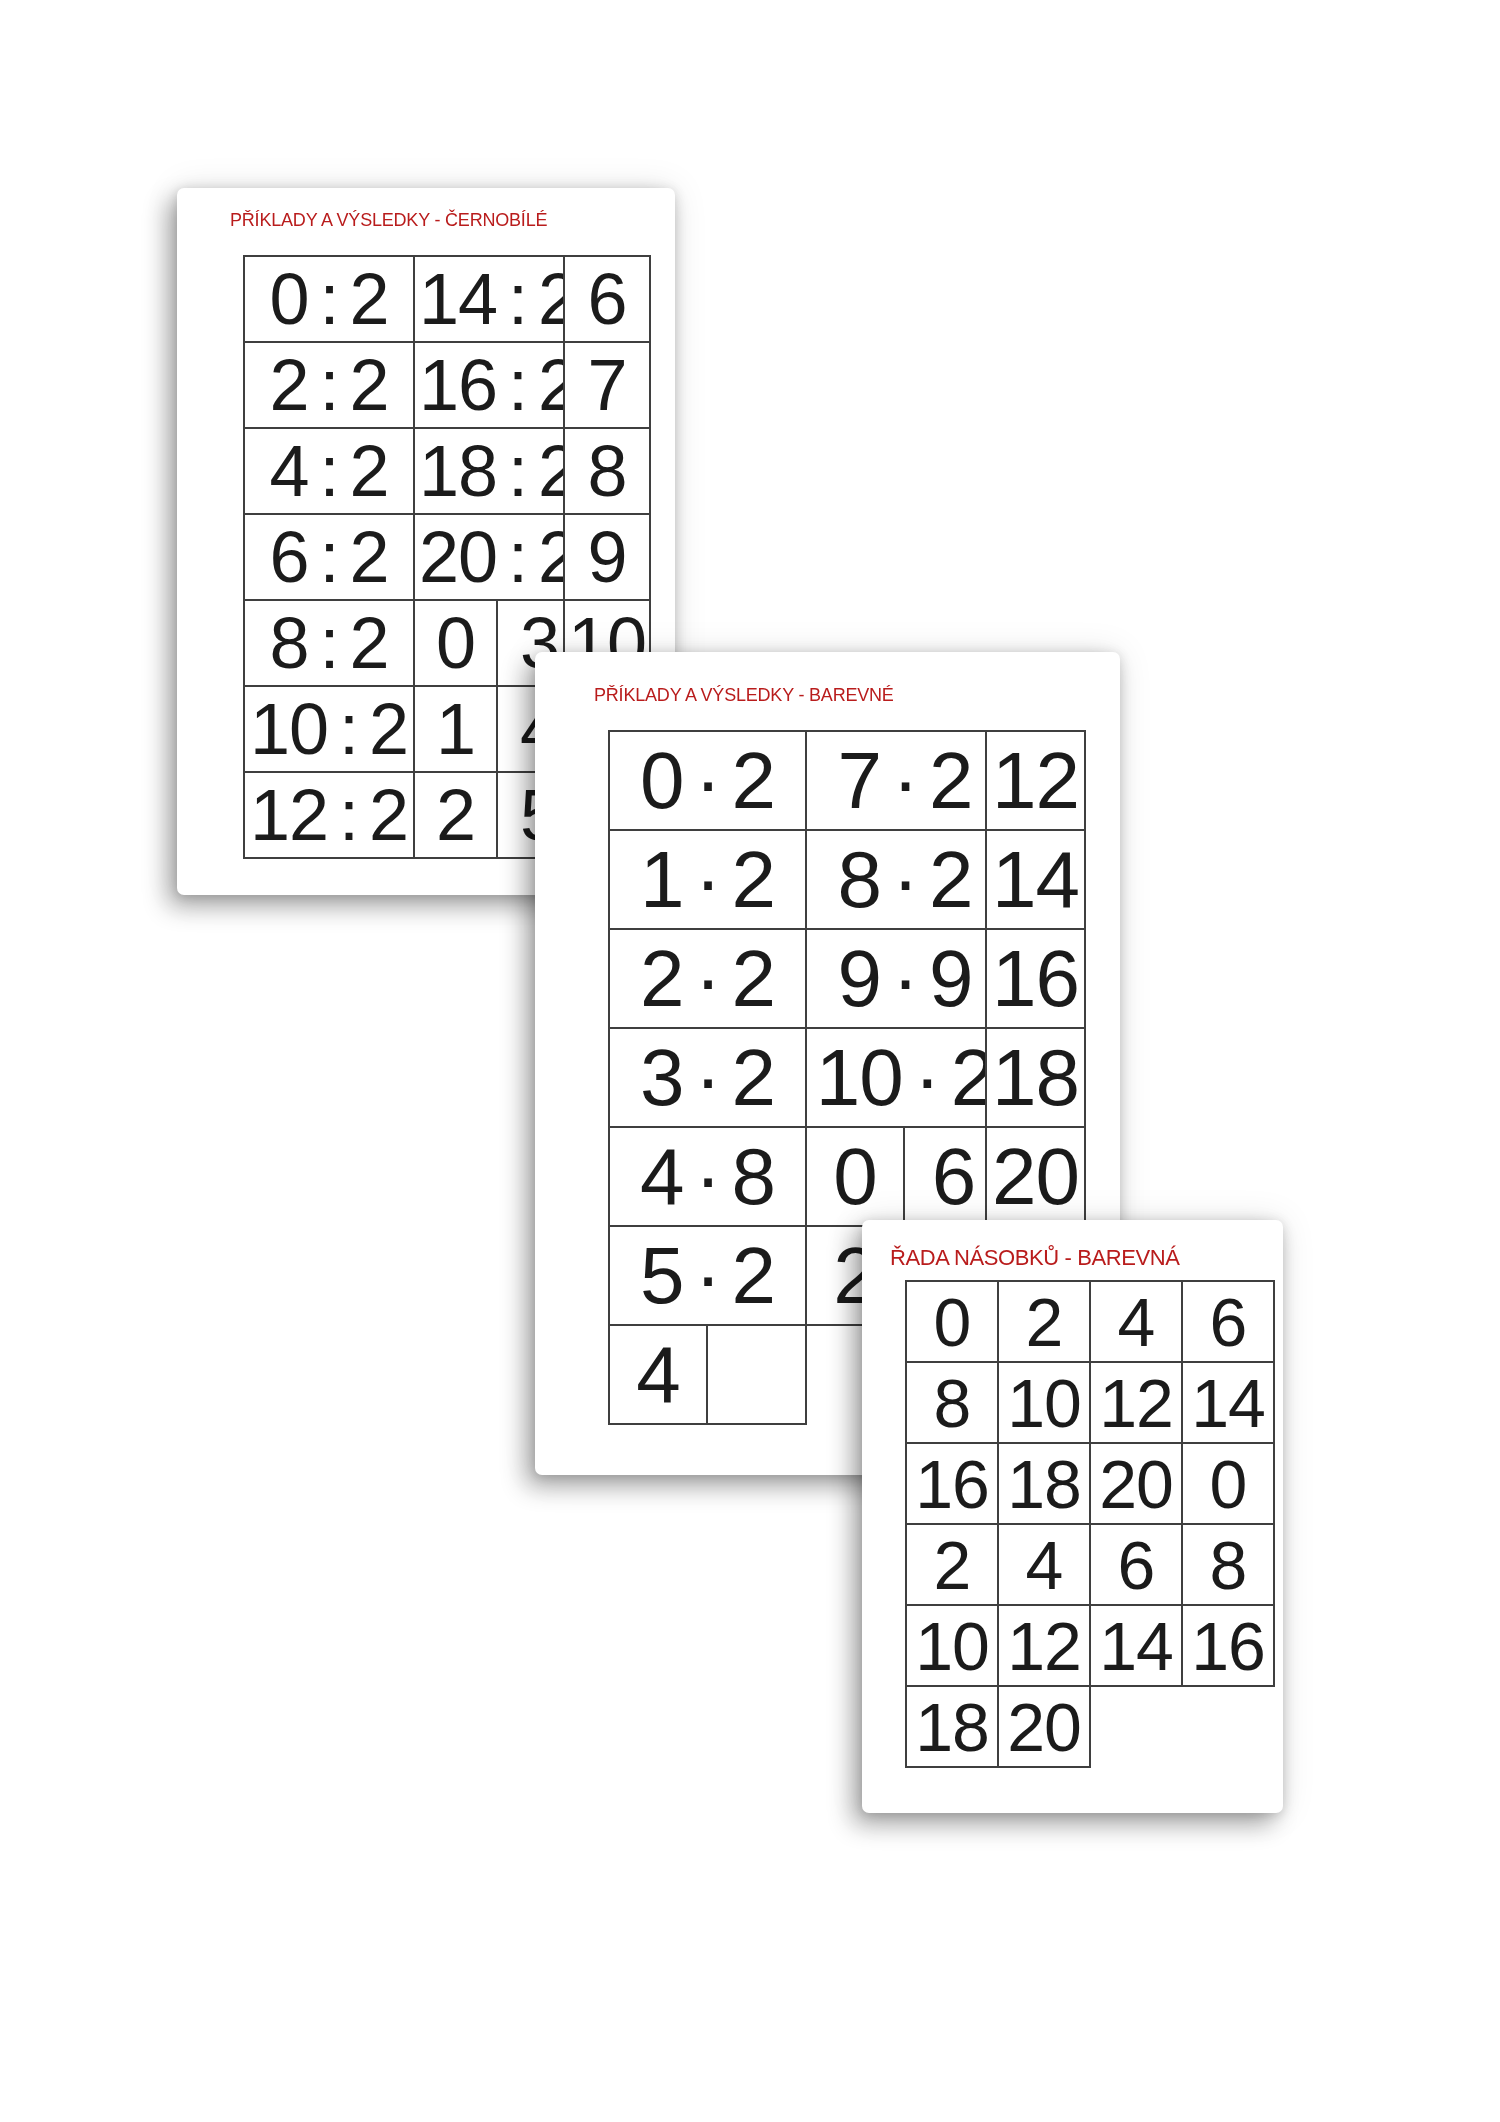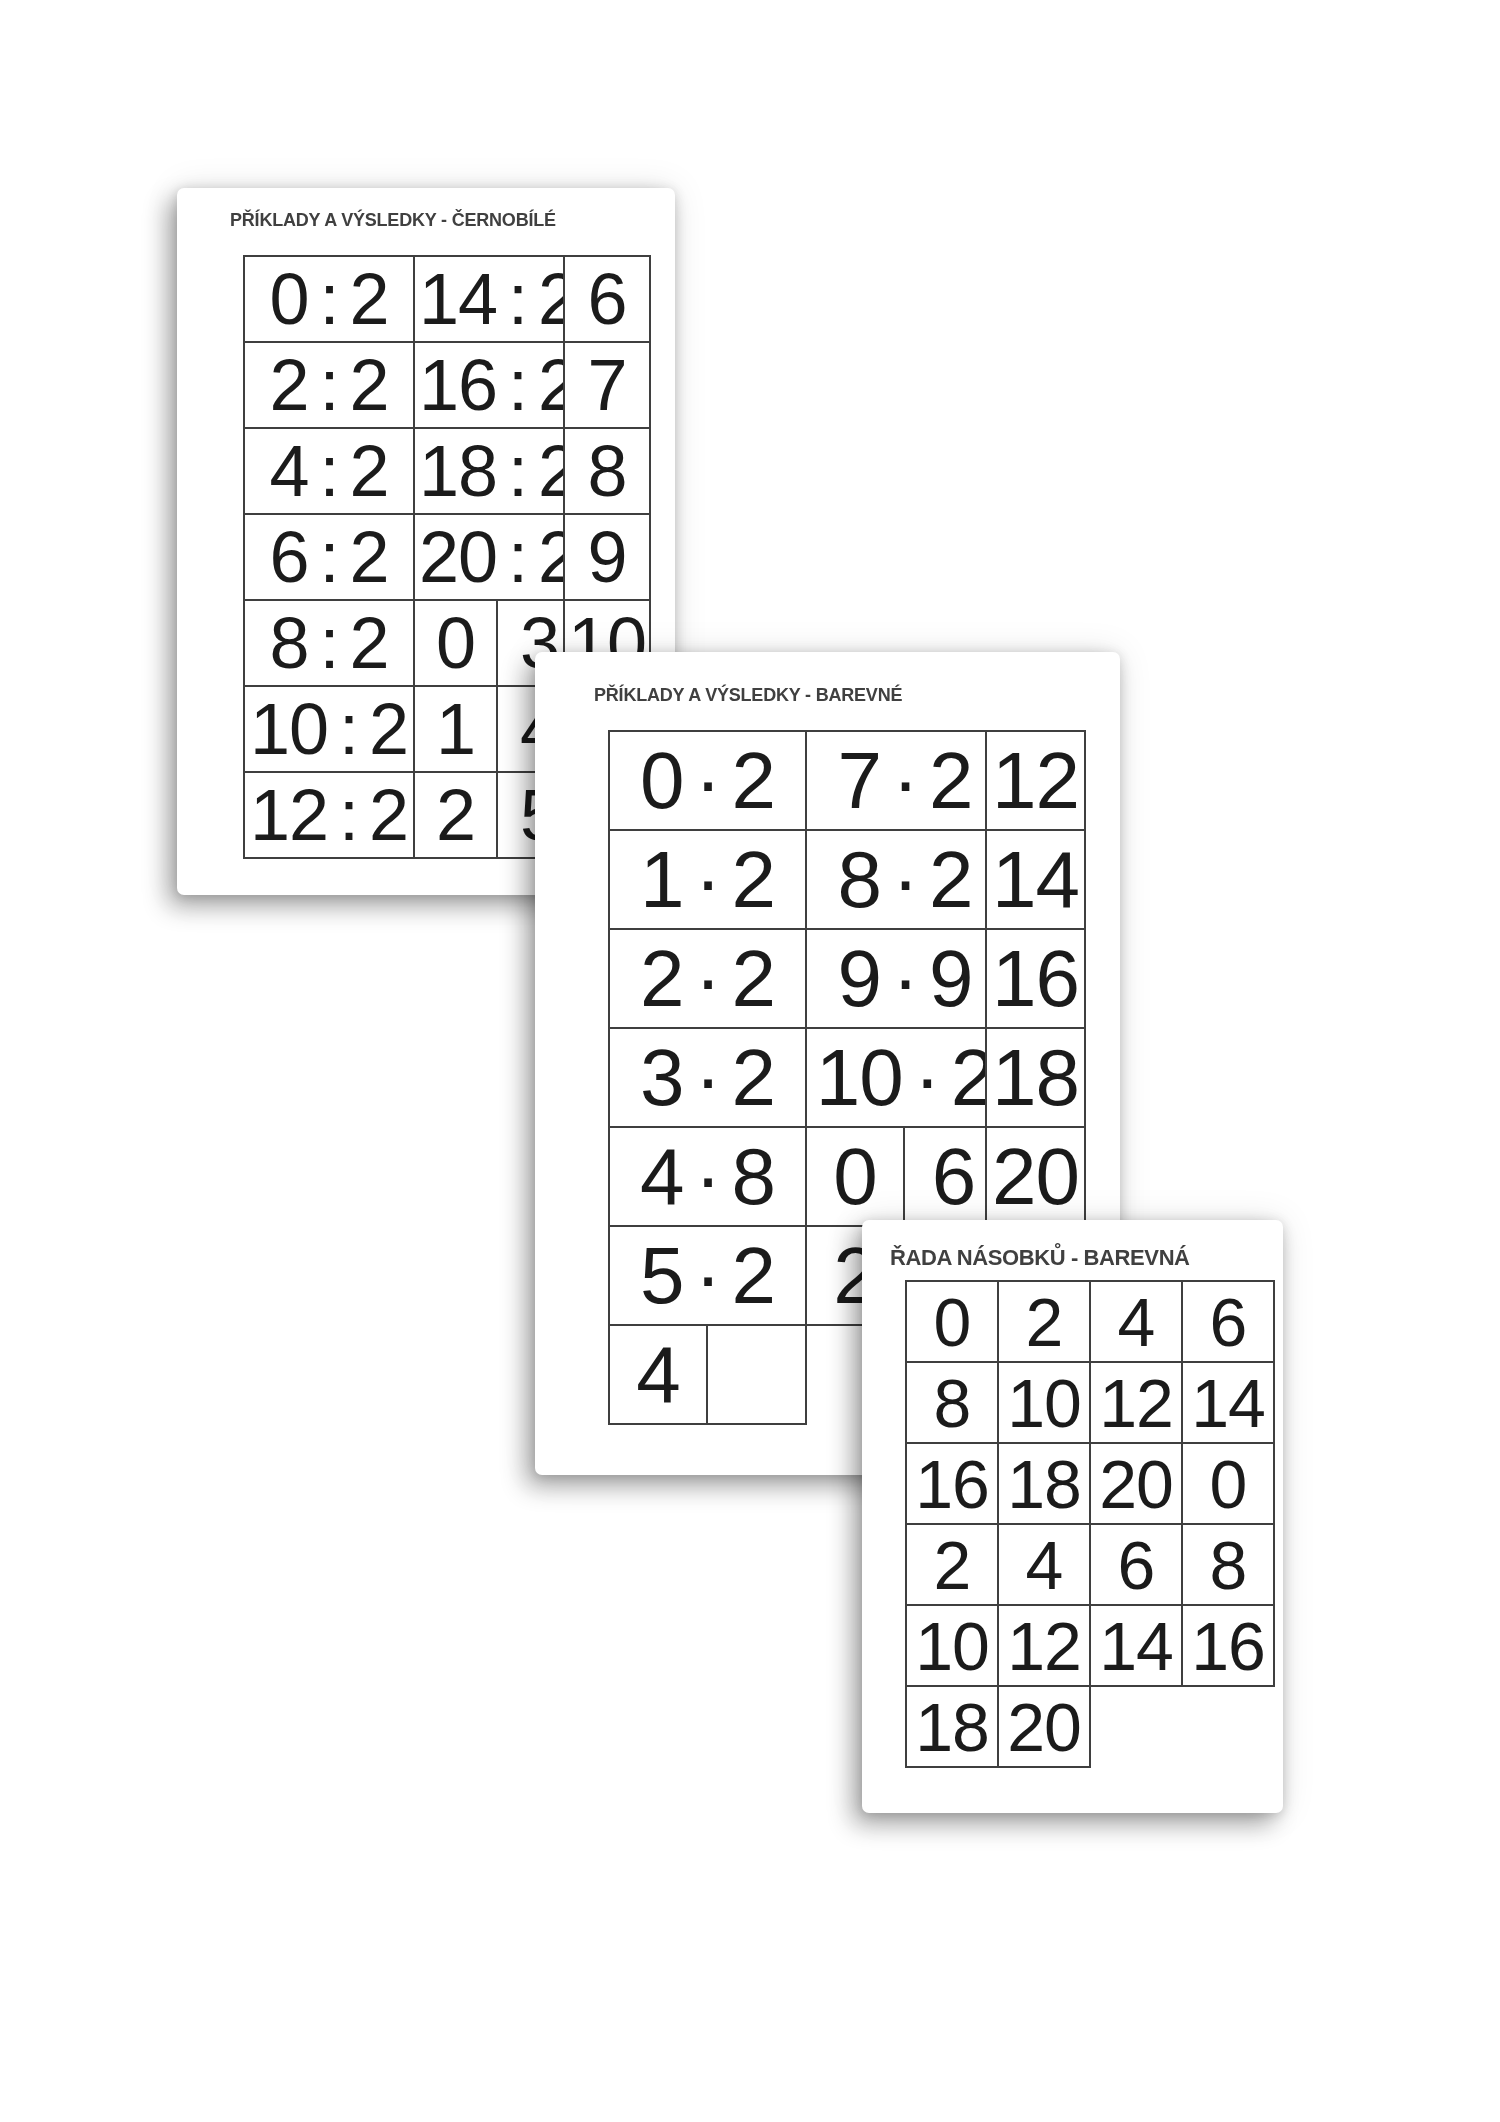--- a/index.html
+++ b/index.html
@@ -1,20 +1,20 @@
 <!DOCTYPE html>
 <html><head>
 <meta charset="utf-8">
 <style>
   html,body{margin:0;padding:0;background:#ffffff;}
   .canvas{position:relative;width:1500px;height:2122px;background:#ffffff;overflow:hidden;
           font-family:"Liberation Sans",sans-serif;}
   .card{position:absolute;background:#ffffff;border-radius:7px;
         box-shadow:-10px 12px 24px rgba(0,0,0,.30), 0 2px 12px rgba(0,0,0,.14), 0 0 34px rgba(0,0,0,.10);}
-  .card-title{position:absolute;font-weight:700;font-size:18px;color:#404040;
+  .card-title{position:absolute;font-weight:400;font-size:18px;color:#b91c1c;
               letter-spacing:-0.2px;white-space:nowrap;}
   .tbl{position:absolute;}
   .r{display:flex;padding-left:16px;}
   .r + .r{margin-top:-2px;}
   .cell{display:flex;align-items:center;justify-content:center;
         border:2px solid #3f3f3f;box-sizing:border-box;background:#ffffff;
         color:#1b1b1b;white-space:nowrap;overflow:hidden;}
   .cell + .cell{margin-left:-2px;}
   .side{display:flex;flex-direction:column;}
   .side .cell + .cell{margin-left:0;margin-top:-2px;}

